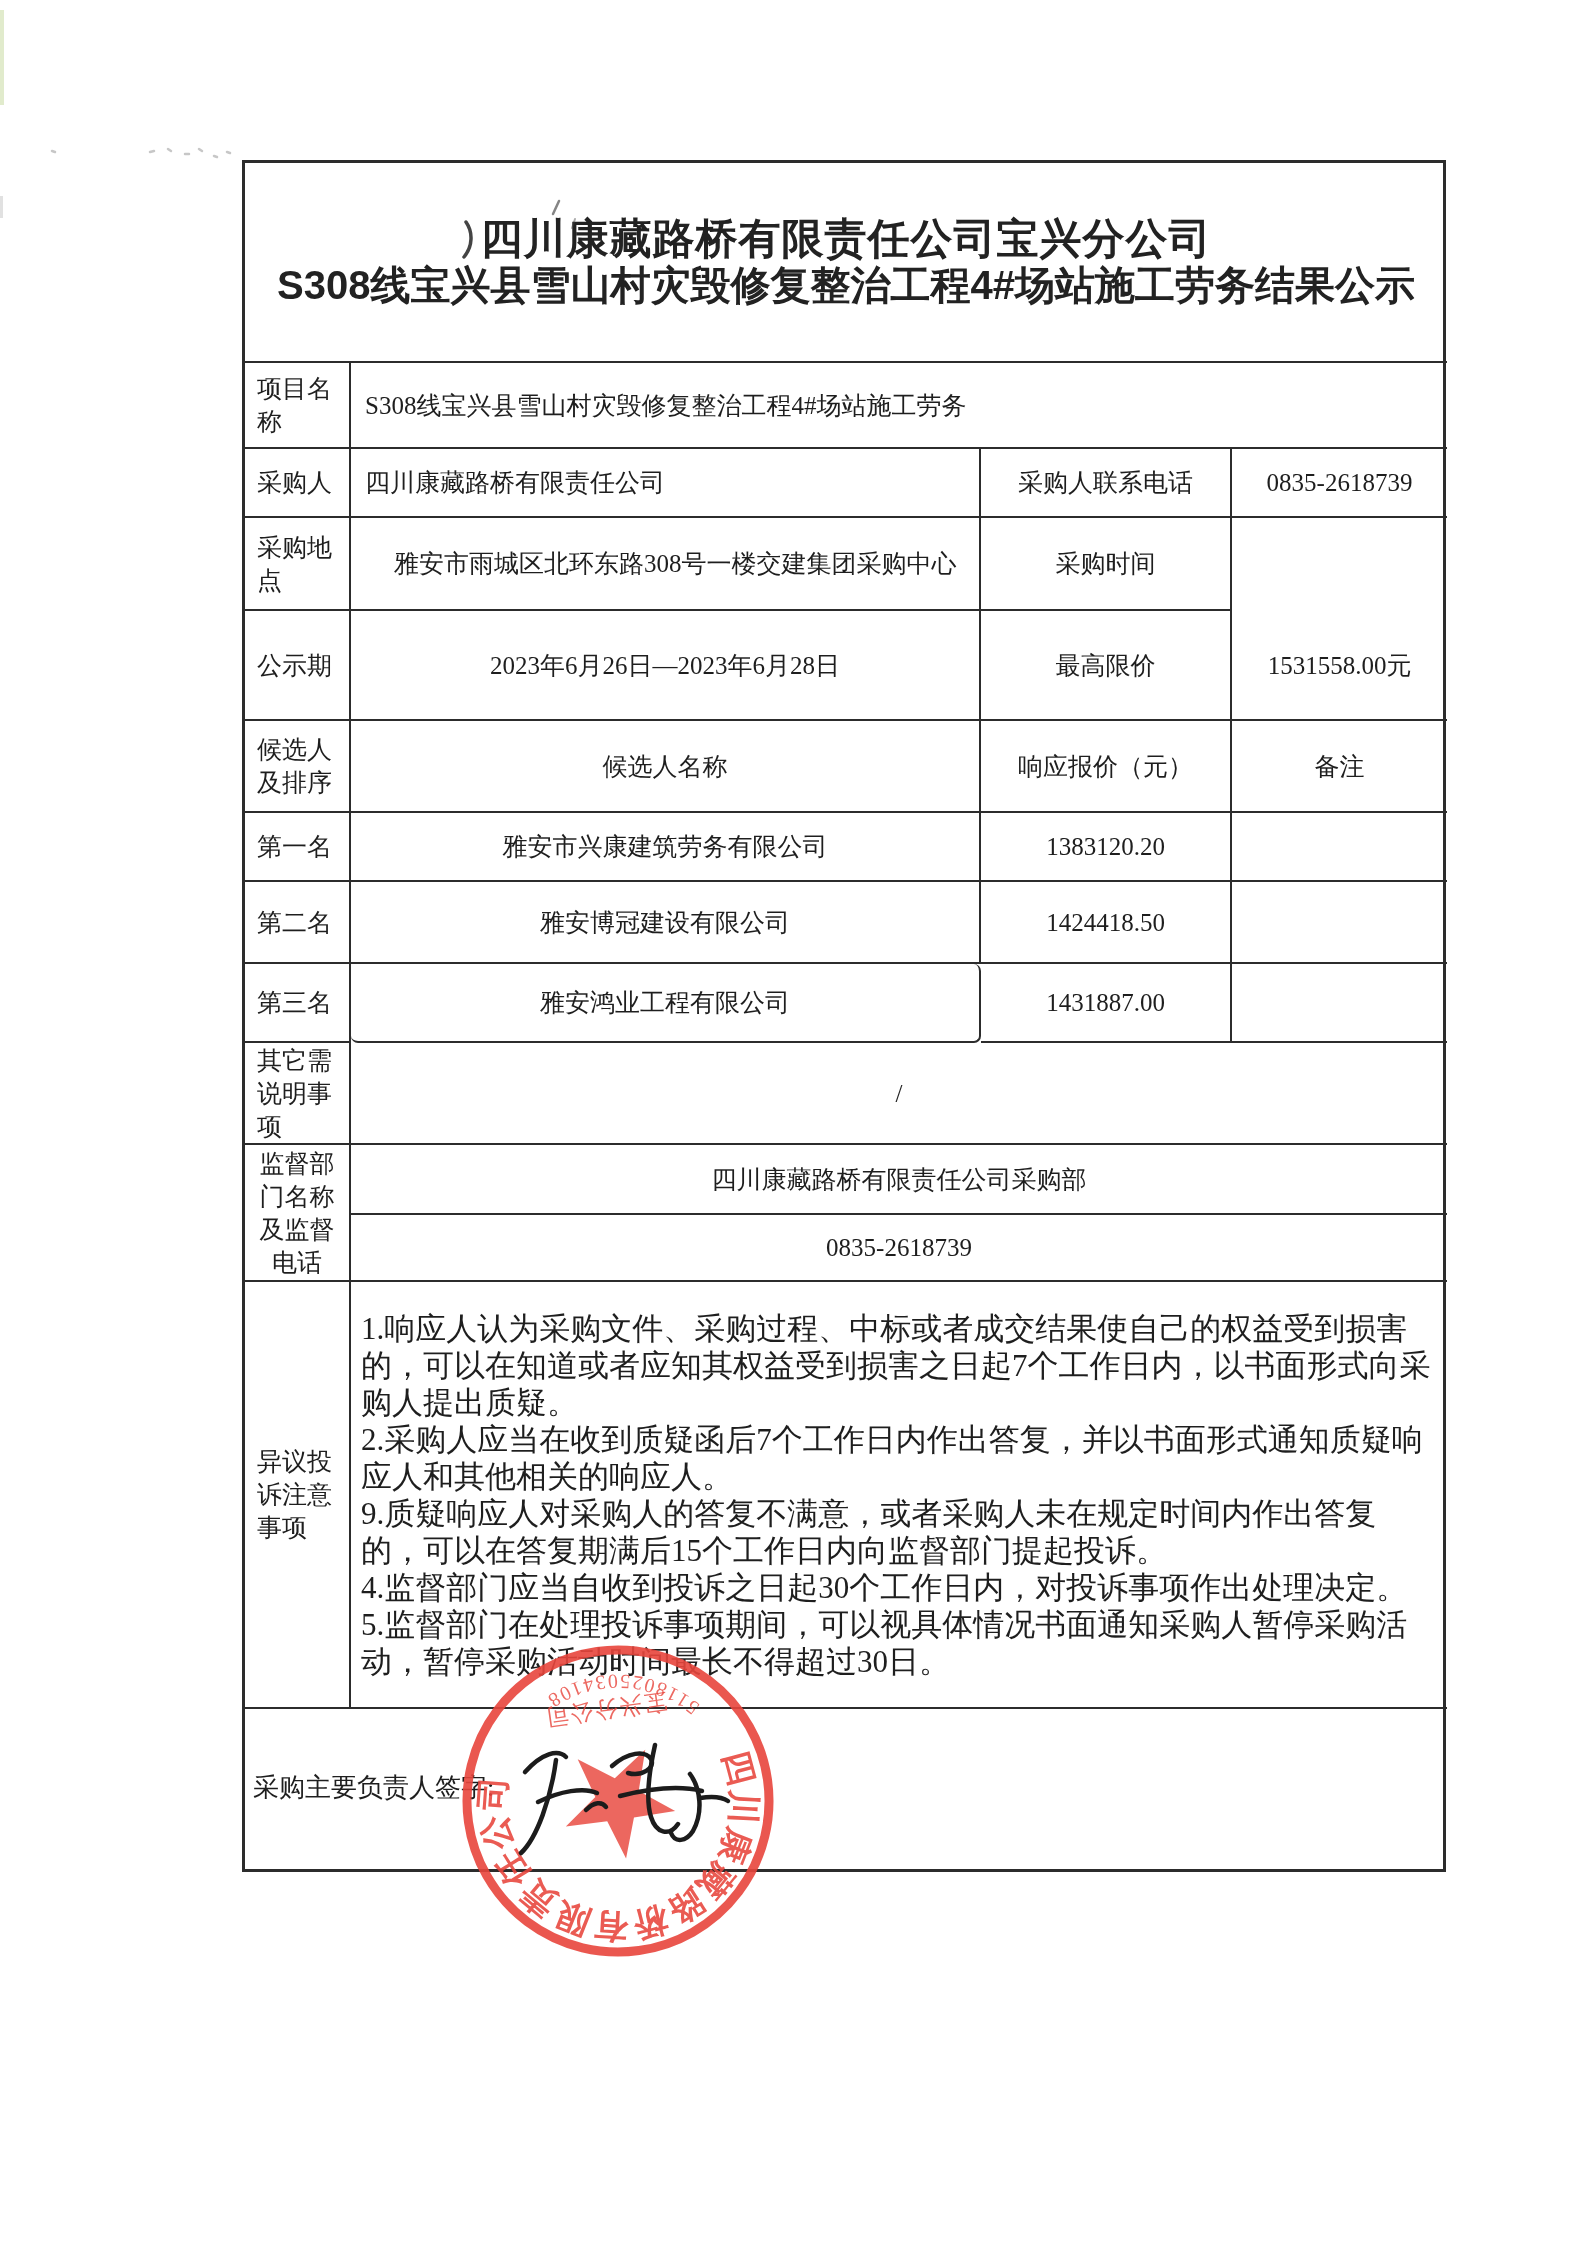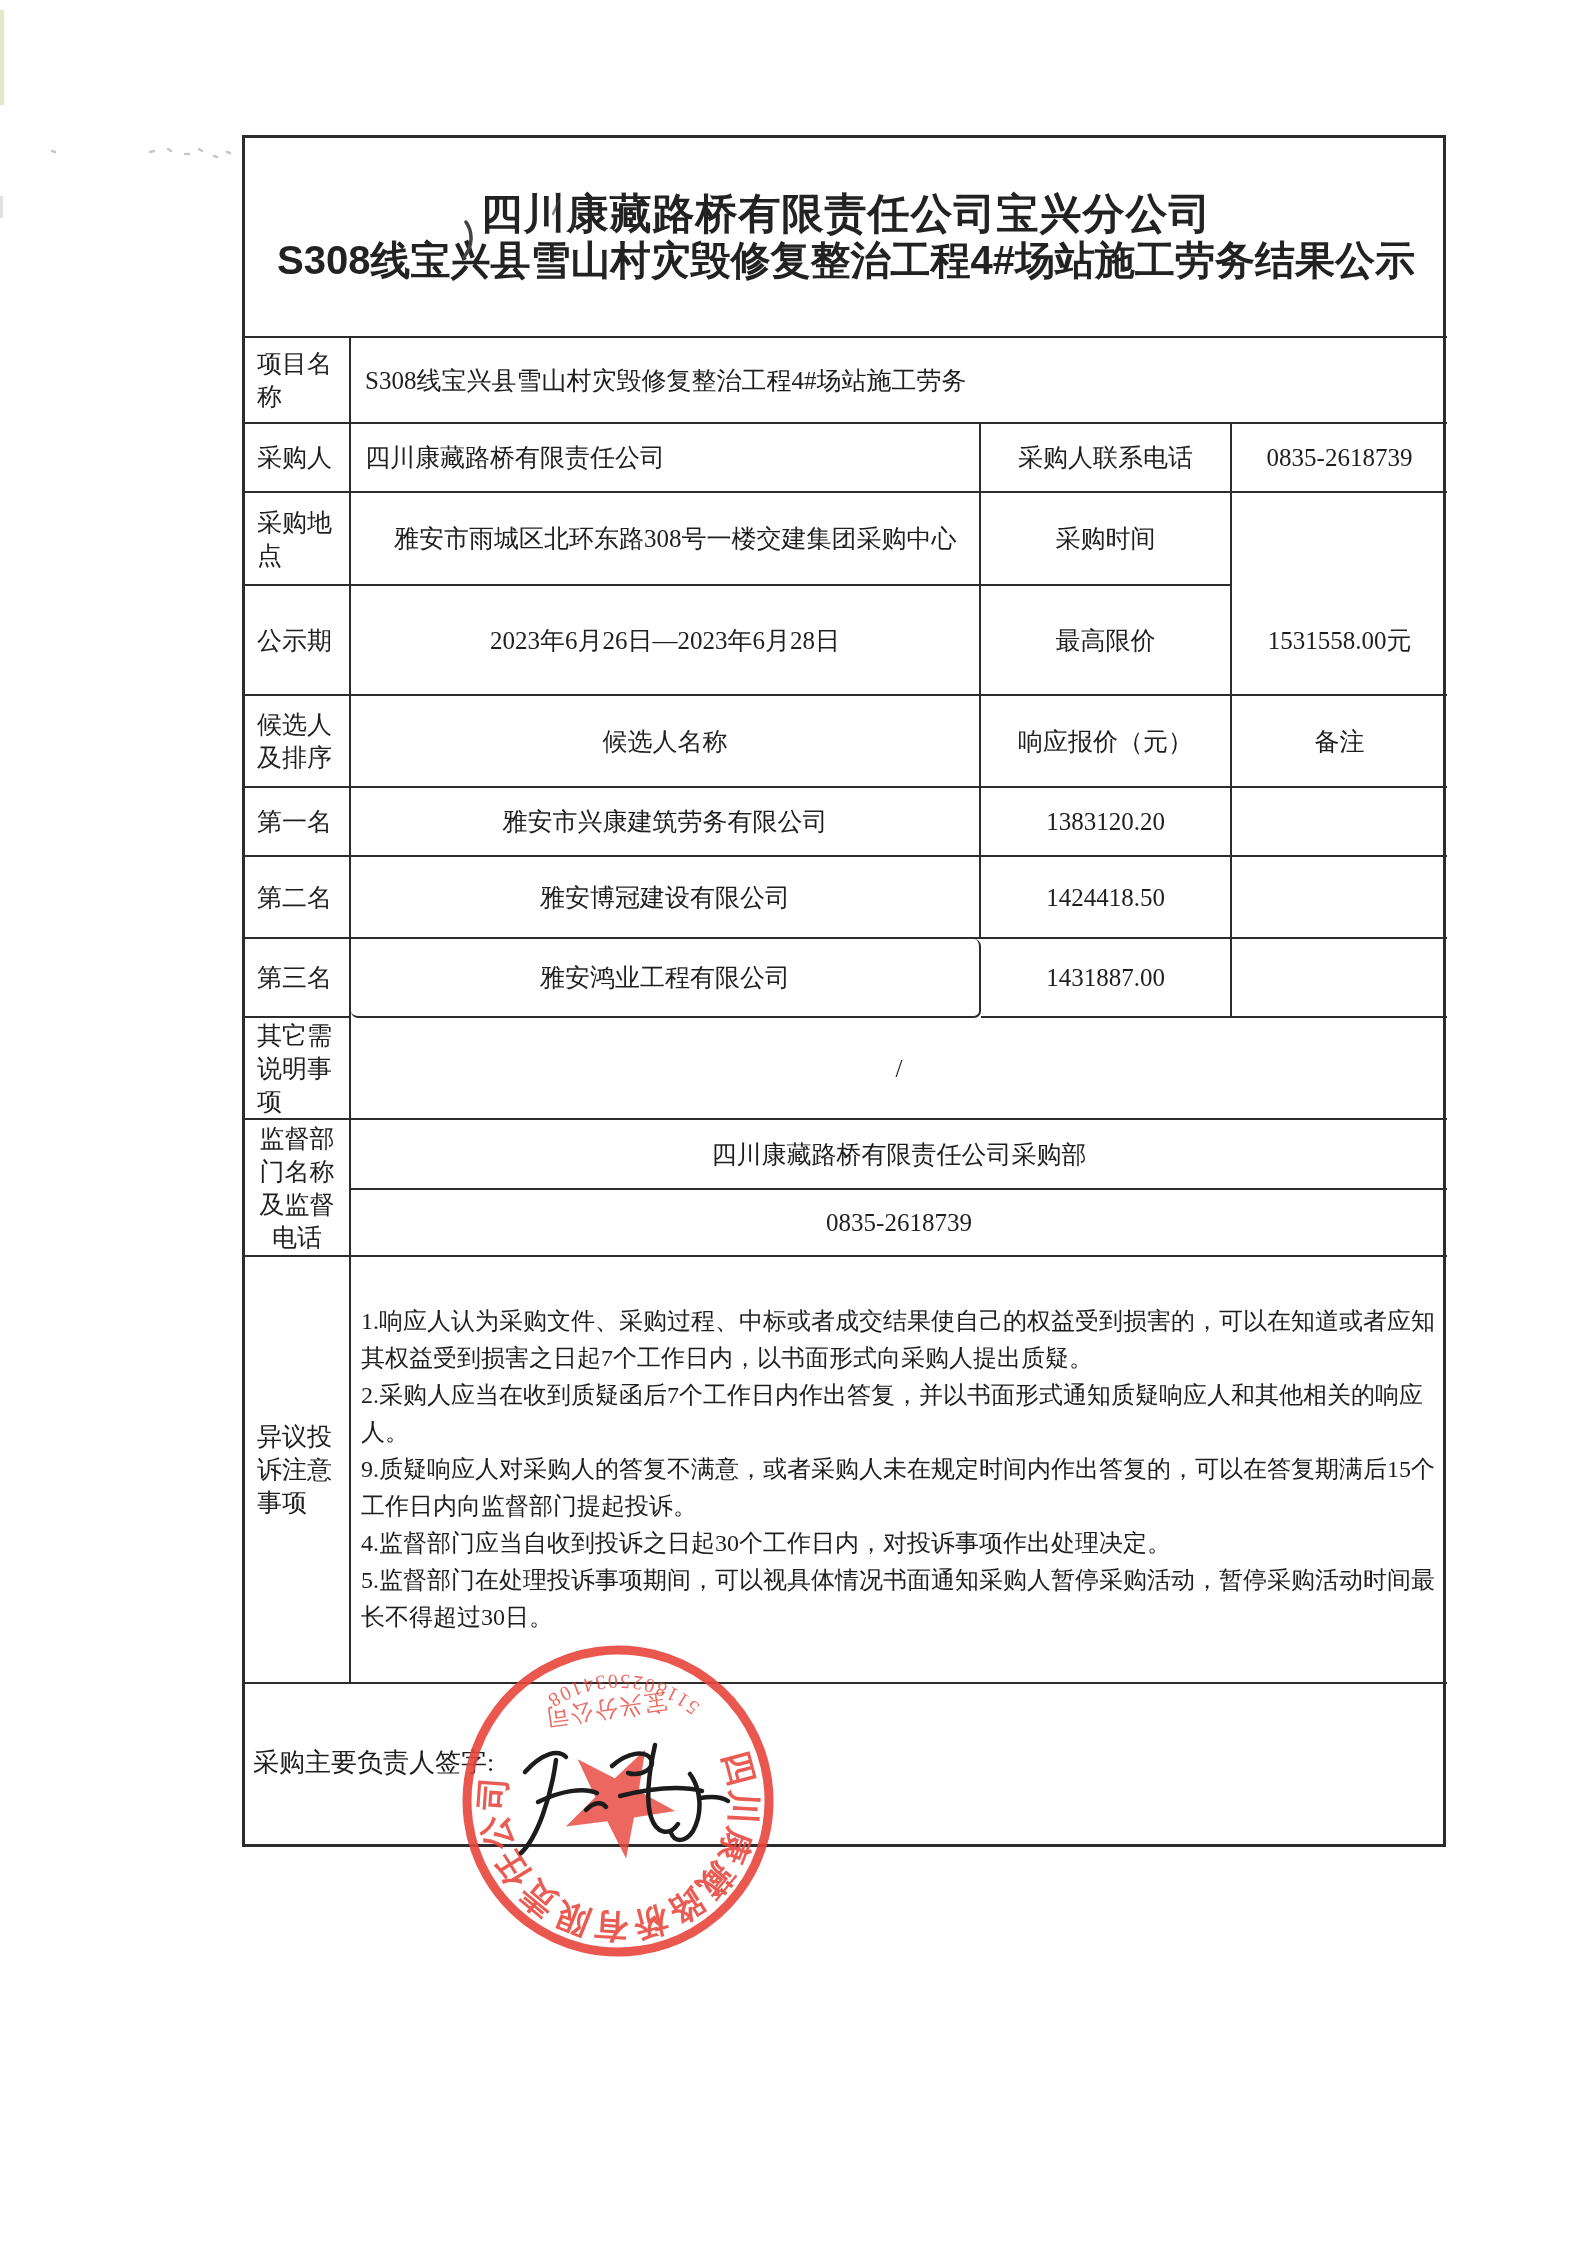--- a/index.html
+++ b/index.html
@@ -10,21 +10,21 @@
     overflow:hidden;
     font-family:"Liberation Serif","DejaVu Serif",serif;
     color:#1e1e1e;
   }
   
   .edge-strip{position:absolute;left:0;top:10px;width:4px;height:95px;background:#d9e6bf;opacity:.8;}
   .edge-strip2{position:absolute;left:0;top:196px;width:3px;height:22px;background:#c9c9c9;opacity:.55;}
 
   
   .doc-table{
-    position:absolute;left:242px;top:135px;
+    position:absolute;left:242px;top:160px;
     width:1204px;height:1712px;
     border:3px solid #2c2c2c;
     box-sizing:border-box;
     display:grid;
     grid-template-columns:106px 630px 251px 215px;
     grid-template-rows:200px 86px 69px 93px 110px 92px 69px 82px 79px 102px 70px 67px 427px 157px;
     background:#fff;
   }
   .cell{
     border-right:2px solid #2c2c2c;
@@ -53,21 +53,21 @@
     color:#222;
   }
   .title-line1{font-size:42px;letter-spacing:1px;}
   .title-line2{font-size:40px;letter-spacing:0px;}
 
   .notice-body{
     flex-direction:column;
     align-items:flex-start;
     justify-content:center;
     padding:8px 12px 8px 10px;
-    font-size:24px;
+    font-size:31px;
     line-height:37px;
   }
   .notice-body p{margin:0;text-align:left;}
 
   .sig-row{
     grid-column:1/5;grid-row:14;
     border-right:none;border-bottom:none;
     padding-left:8px;
     font-size:26px;
   }

